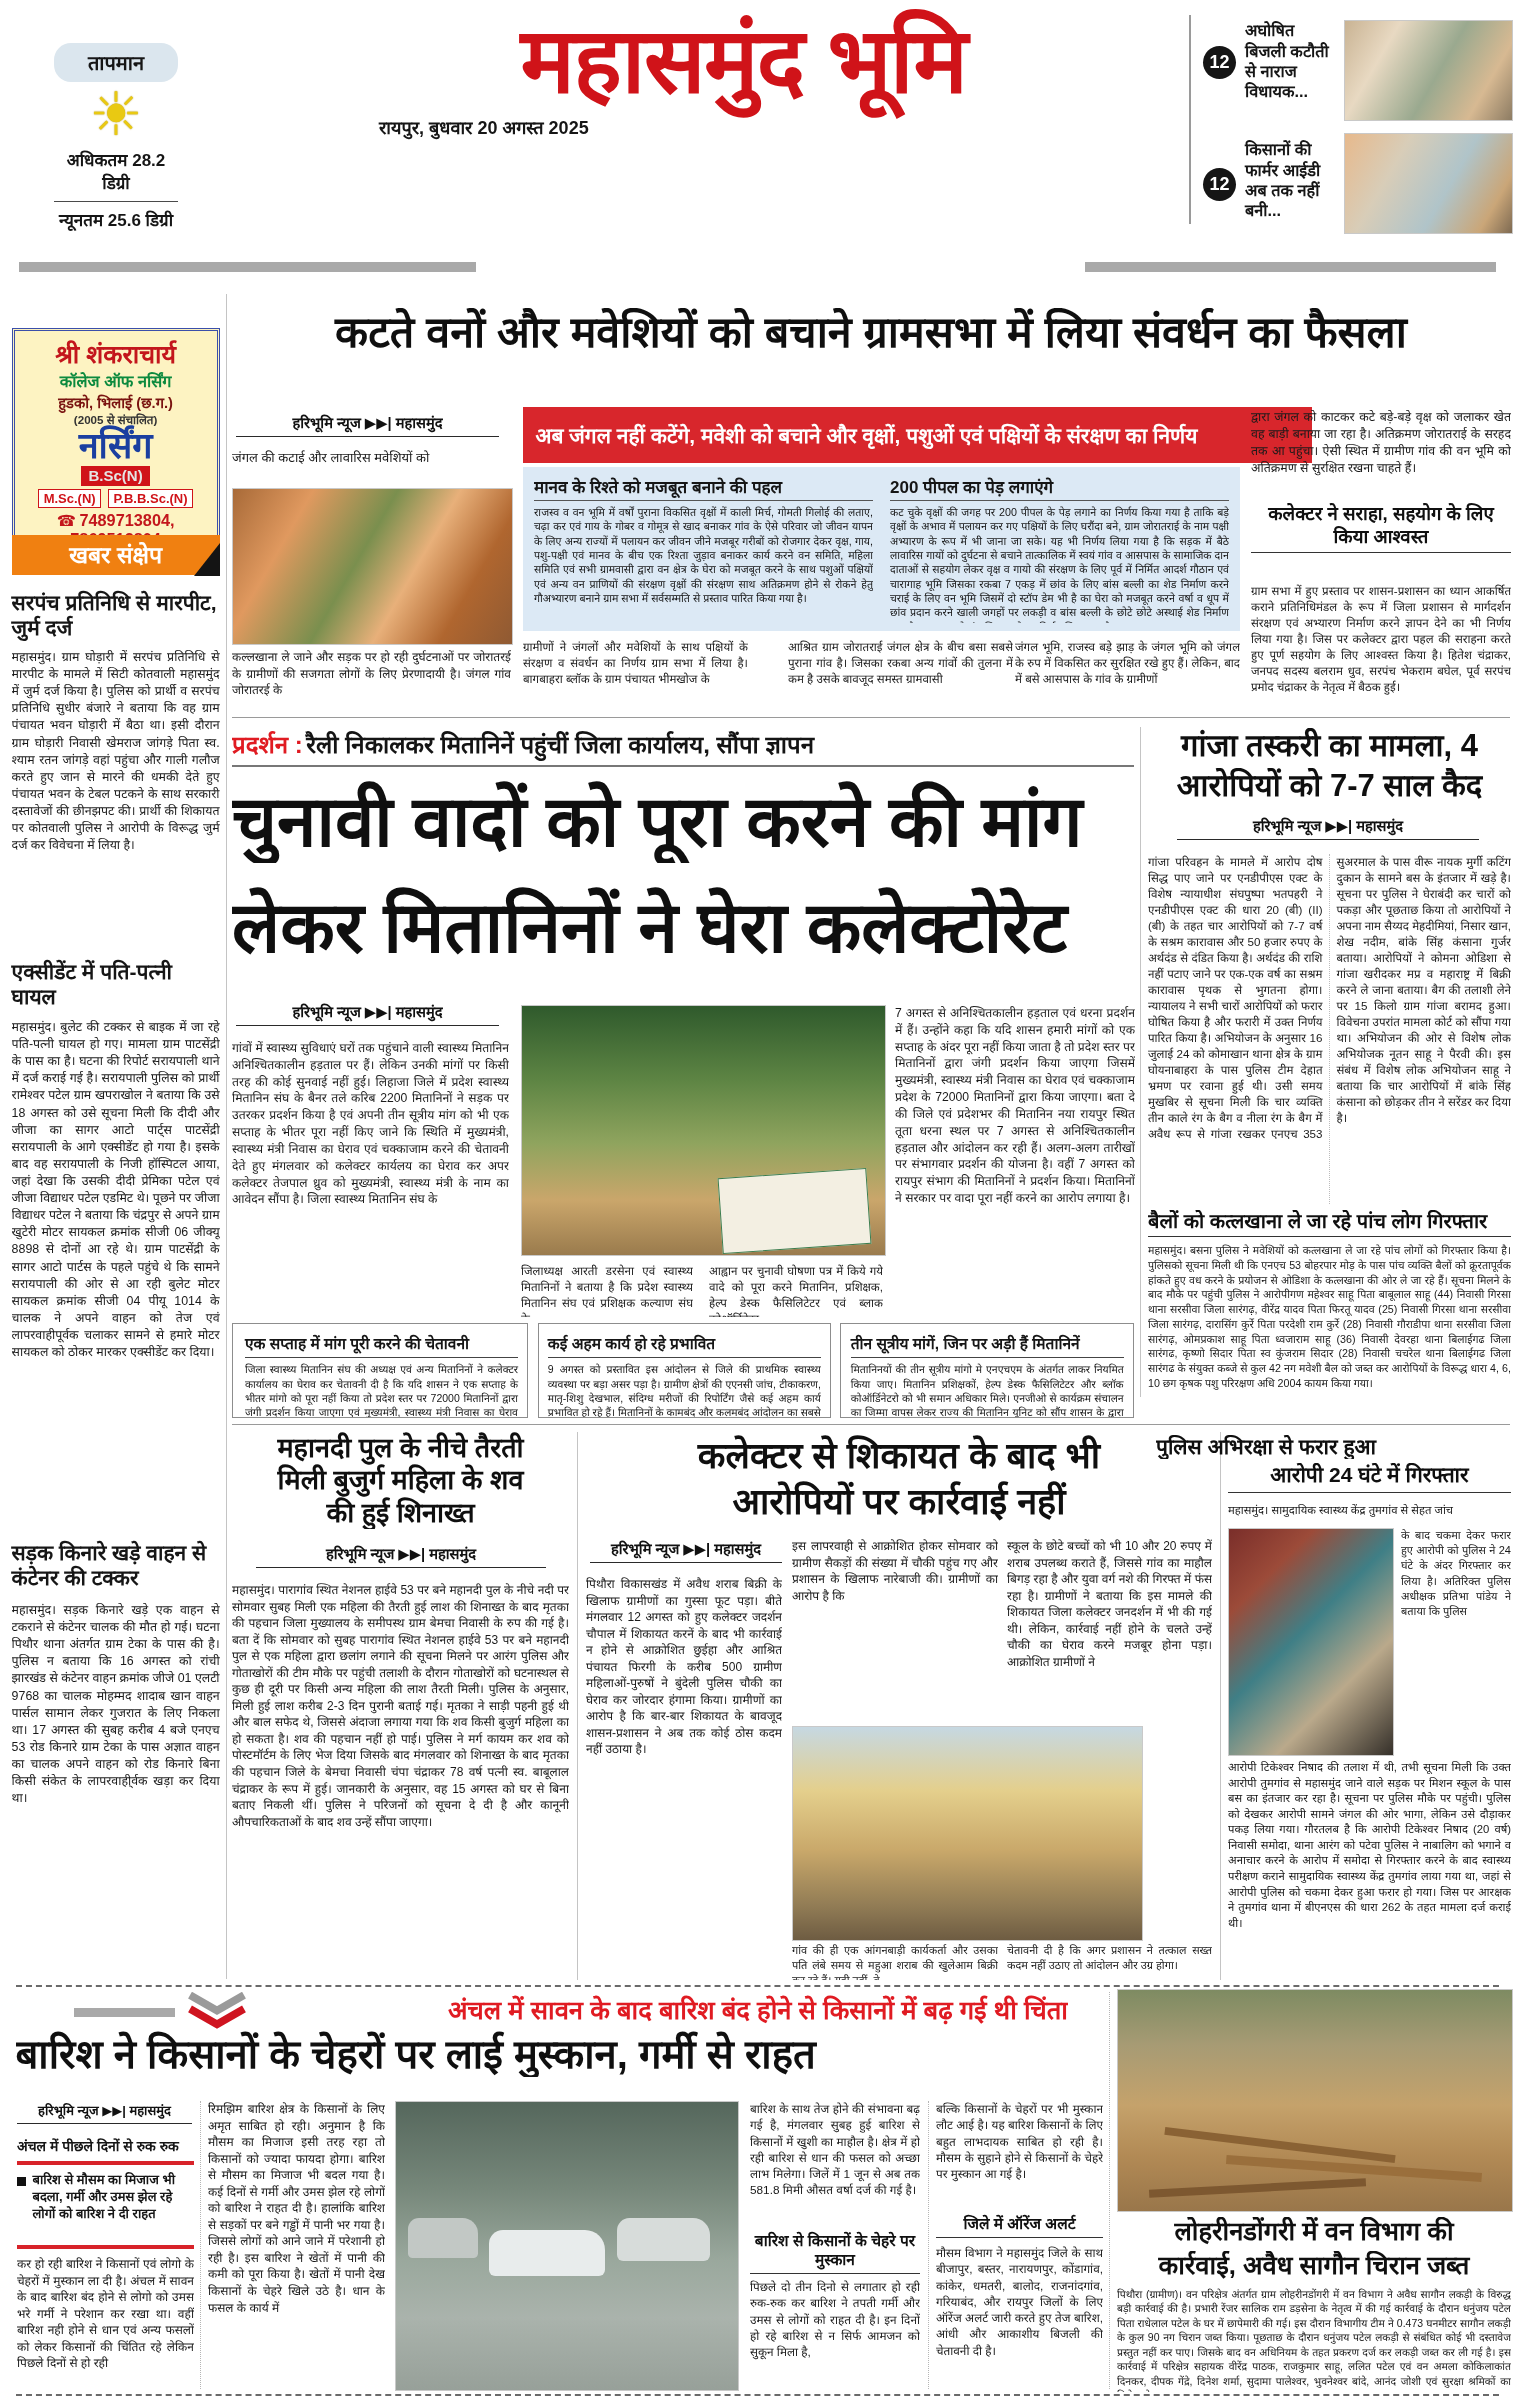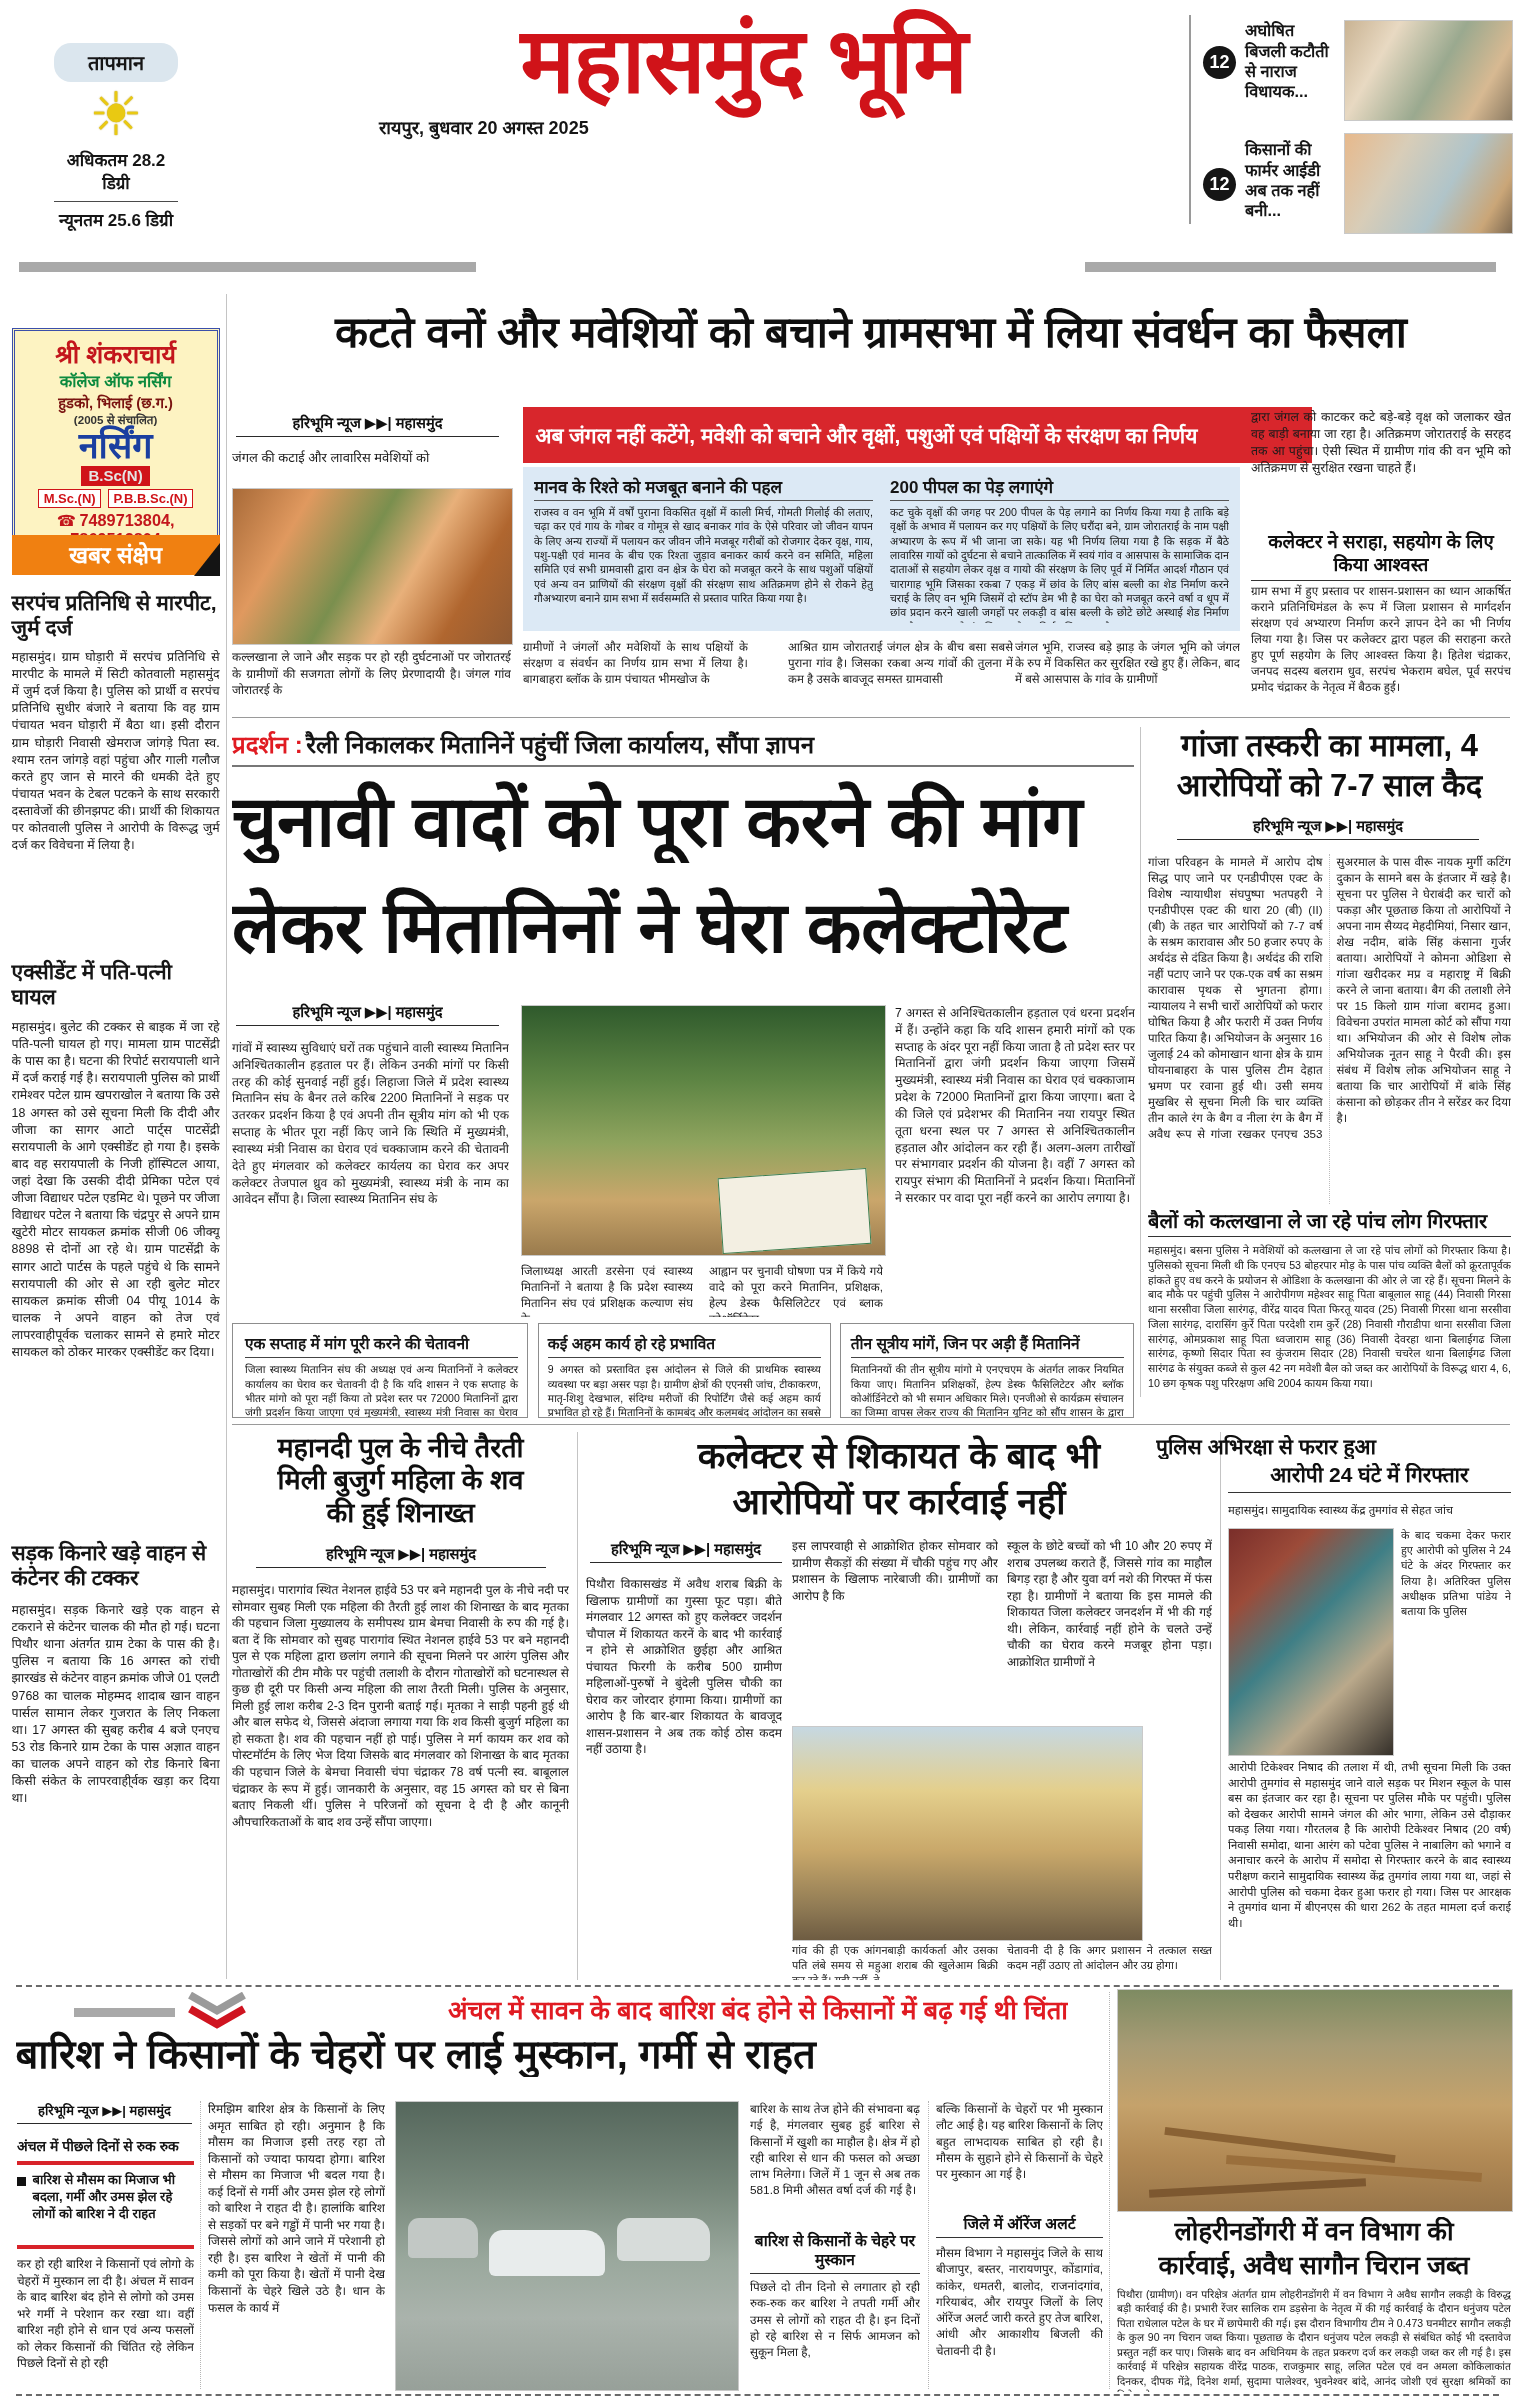--- a/index.html
+++ b/index.html
@@ -115,21 +115,21 @@
     <div style="font-weight:800;font-size:17px;border-bottom:1.5px solid #555;padding-bottom:2.3px;margin-bottom:3.9px;white-space:nowrap;overflow:hidden;">200 पीपल का पेड़ लगाएंगे</div>
     <div class="just" style="font-size:10.7px;line-height:1.34;font-weight:500;">कट चुके वृक्षों की जगह पर 200 पीपल के पेड़ लगाने का निर्णय किया गया है ताकि बड़े वृक्षों के अभाव में पलायन कर गए पक्षियों के लिए घरौंदा बने, ग्राम जोरातराई के नाम पक्षी अभ्यारण के रूप में भी जाना जा सके। यह भी निर्णय लिया गया है कि सड़क में बैठे लावारिस गायों को दुर्घटना से बचाने तात्कालिक में स्वयं गांव व आसपास के सामाजिक दान दाताओं से सहयोग लेकर वृक्ष व गायो की संरक्षण के लिए पूर्व में निर्मित आदर्श गौठान एवं चारागाह भूमि जिसका रकबा 7 एकड़ में छांव के लिए बांस बल्ली का शेड निर्माण करने चराई के लिए वन भूमि जिसमें दो स्टॉप डेम भी है का घेरा को मजबूत करने वर्षा व धूप में छांव प्रदान करने खाली जगहों पर लकड़ी व बांस बल्ली के छोटे छोटे अस्थाई शेड निर्माण कर गौ अभ्यारण को संचालित करने का निर्णय लिया गया है।</div>
   </div>
 </div>
 
 <div class="abs bodytxt just" style="left:523px;top:639px;width:225px;height:70px;font-size:11.6px;">ग्रामीणों ने जंगलों और मवेशियों के साथ पक्षियों के संरक्षण व संवर्धन का निर्णय ग्राम सभा में लिया है। बागबाहरा ब्लॉक के ग्राम पंचायत भीमखोज के</div>
 <div class="abs bodytxt just" style="left:768px;top:639px;width:225px;height:70px;font-size:11.6px;margin-left:20px;">आश्रित ग्राम जोरातराई जंगल क्षेत्र के बीच बसा सबसे पुराना गांव है। जिसका रकबा अन्य गांवों की तुलना में कम है उसके बावजूद समस्त ग्रामवासी</div>
 <div class="abs bodytxt just" style="left:1015px;top:639px;width:225px;height:70px;font-size:11.6px;">जंगल भूमि, राजस्व बड़े झाड़ के जंगल भूमि को जंगल के रुप में विकसित कर सुरक्षित रखे हुए हैं। लेकिन, बाद में बसे आसपास के गांव के ग्रामीणों</div>
 
 <div class="abs bodytxt just" style="left:1251px;top:409px;width:260px;height:116px;font-size:12.4px;">द्वारा जंगल को काटकर कटे बड़े-बड़े वृक्ष को जलाकर खेत वह बाड़ी बनाया जा रहा है। अतिक्रमण जोरातराई के सरहद तक आ पहुंचा। ऐसी स्थित में ग्रामीण गांव की वन भूमि को अतिक्रमण से सुरक्षित रखना चाहते हैं।</div>
-<div class="abs subhead" style="left:1251px;top:530px;width:260px;font-size:18.6px;line-height:1.25;">कलेक्टर ने सराहा, सहयोग के लिए किया आश्वस्त</div>
+<div class="abs subhead" style="left:1251px;top:502px;width:260px;font-size:18.6px;line-height:1.25;">कलेक्टर ने सराहा, सहयोग के लिए किया आश्वस्त</div>
 <div class="abs bodytxt just" style="left:1251px;top:583px;width:260px;height:125px;font-size:11.6px;">ग्राम सभा में हुए प्रस्ताव पर शासन-प्रशासन का ध्यान आकर्षित कराने प्रतिनिधिमंडल के रूप में जिला प्रशासन से मार्गदर्शन संरक्षण एवं अभ्यारण निर्माण करने ज्ञापन देने का भी निर्णय लिया गया है। जिस पर कलेक्टर द्वारा पहल की सराहना करते हुए पूर्ण सहयोग के लिए आश्वस्त किया है। हितेश चंद्राकर, जनपद सदस्य बलराम धुव, सरपंच भेकराम बघेल, पूर्व सरपंच प्रमोद चंद्राकर के नेतृत्व में बैठक हुई।</div>
 
 <div class="abs hrule" style="left:232px;top:717px;width:1278px;"></div>
 
 <div class="abs" style="left:232px;top:727px;width:902px;border-bottom:2.3px solid #777;padding-bottom:4.6px;white-space:nowrap;overflow:hidden;">
   <span class="kicker-red" style="font-size:24px;">प्रदर्शन :</span>
   <span style="font-weight:800;font-size:24px;color:#141414;">रैली निकालकर मितानिनें पहुंचीं जिला कार्यालय, सौंपा ज्ञापन</span>
 </div>
 <div class="abs headline" style="left:232px;top:781px;width:902px;font-size:71px;">चुनावी वादों को पूरा करने की मांग</div>
 <div class="abs headline" style="left:232px;top:887px;width:902px;font-size:71px;">लेकर मितानिनों ने घेरा कलेक्टोरेट</div>

